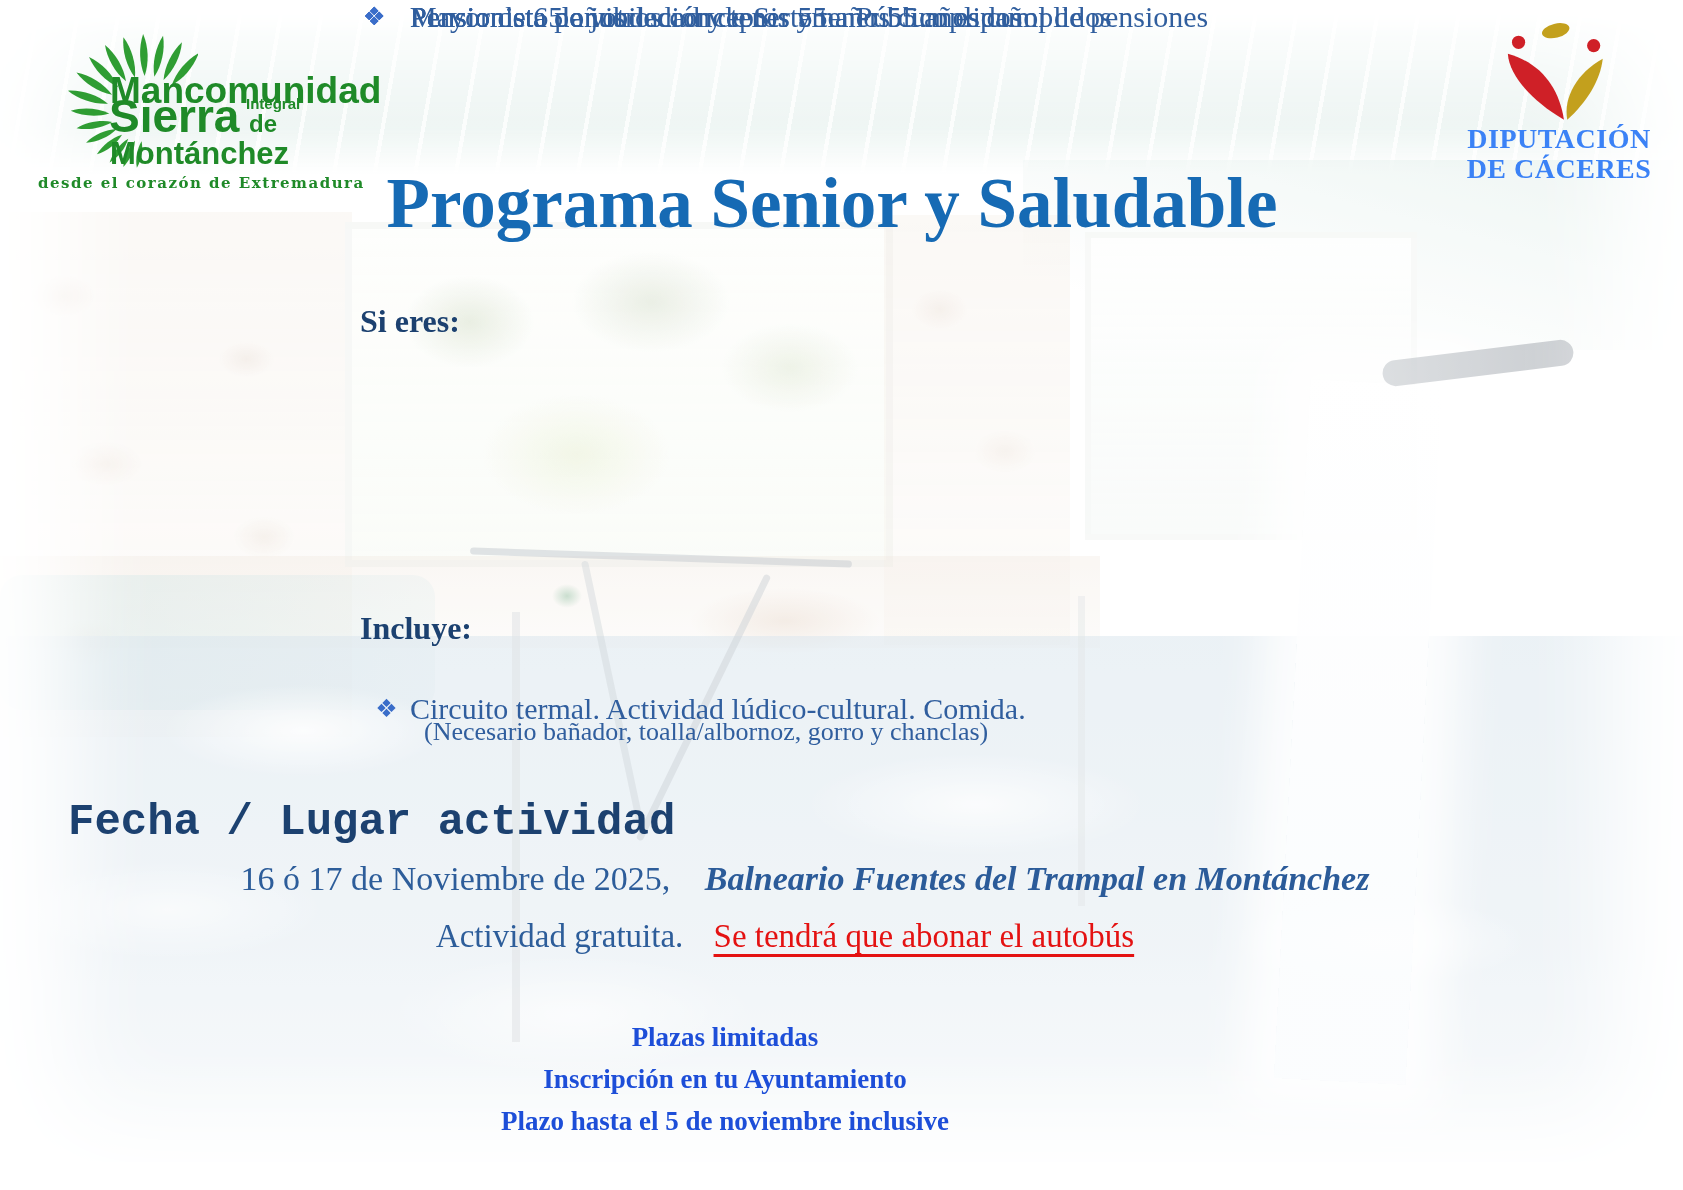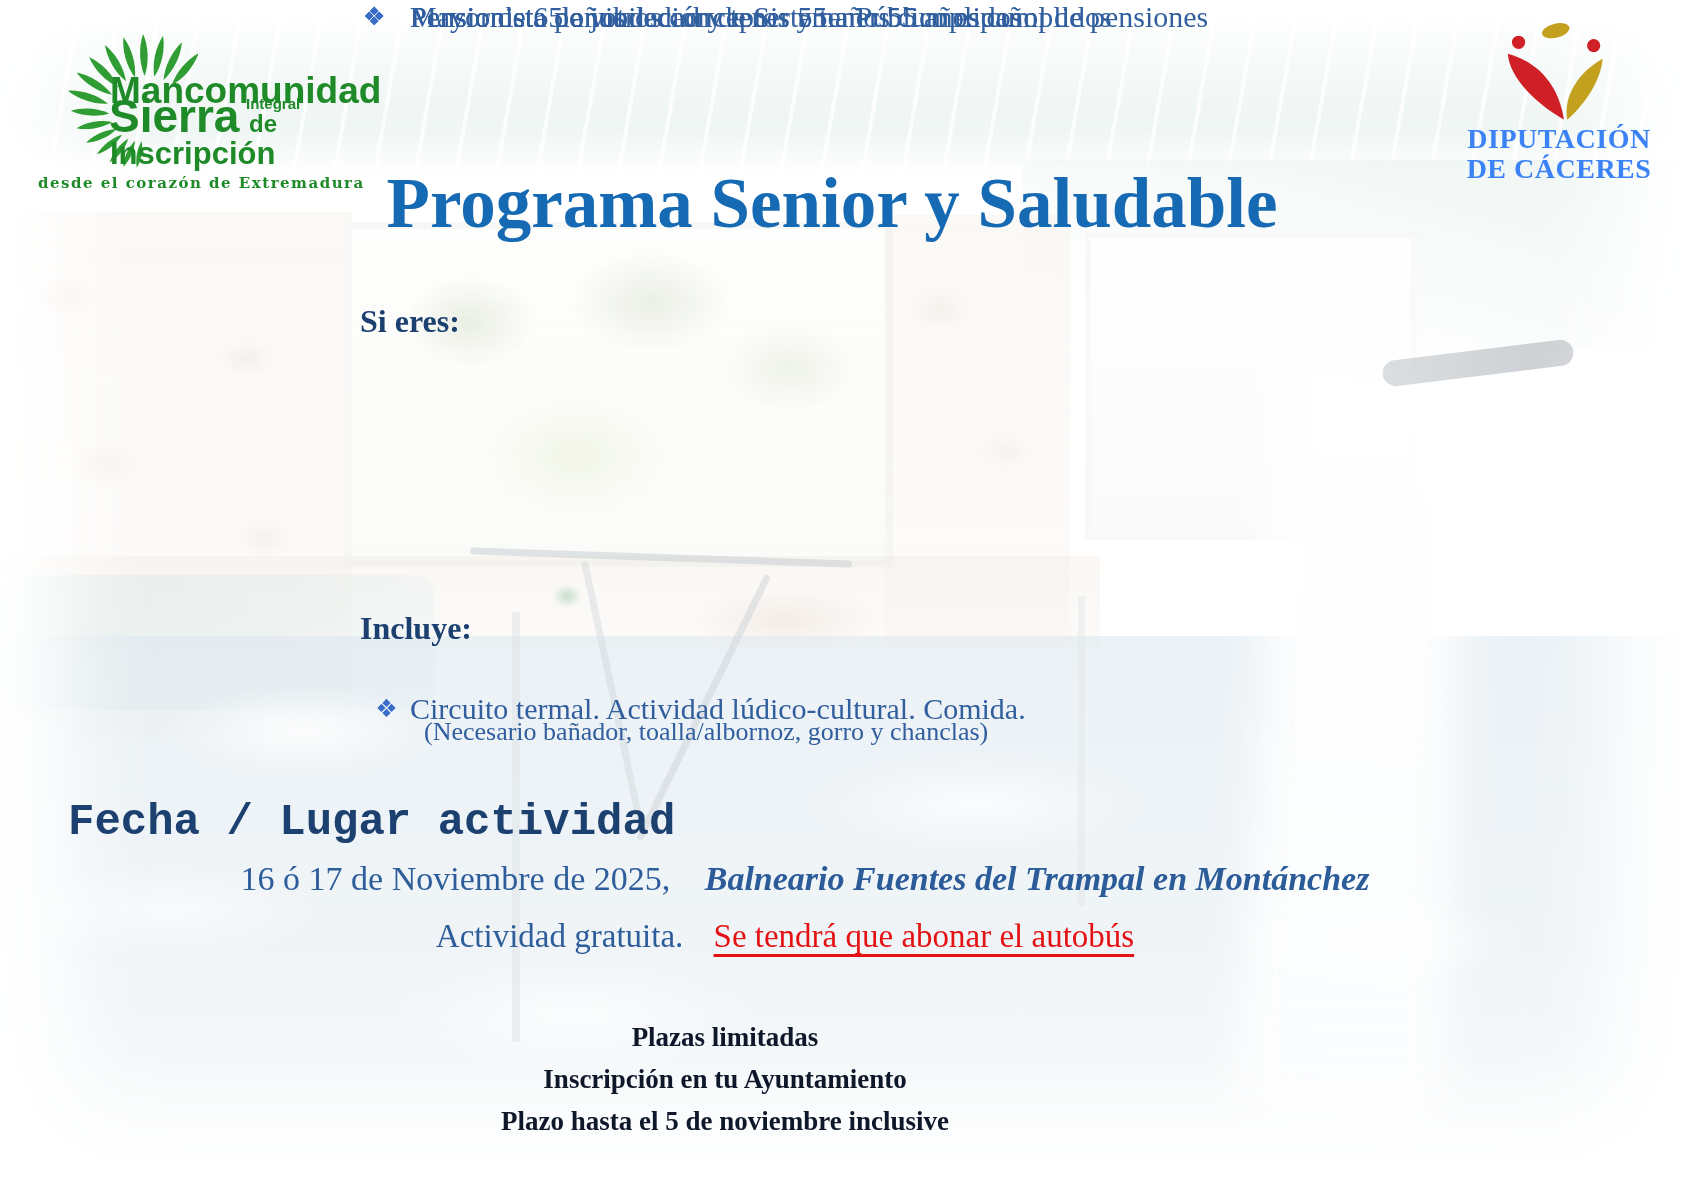--- a/index.html
+++ b/index.html
@@ -132,21 +132,21 @@
   .si-item:nth-of-type(4){top:509px;}
   .inc-item{top:692px;text-align:center;}
   .inc-note{left:424px;top:717px;font-size:26px;color:#305e9e;}
   
   .date-line{left:805px;top:860px;transform:translateX(-50%);font-size:34px;color:#2d5d9a;}
   .date-emph{font-weight:bold;font-style:italic;color:#2b5b99;margin-left:26px;}
   .free-line{left:785px;top:918px;transform:translateX(-50%);font-size:33px;color:#2d5d9a;}
   .free-alert{color:#e41212;text-decoration:underline;text-decoration-thickness:3px;
     text-underline-offset:7px;margin-left:22px;}
   
-  .footer-line{left:725px;transform:translateX(-50%);font-size:27px;font-weight:bold;color:#0f172a;}
+  .footer-line{left:725px;transform:translateX(-50%);font-size:27px;font-weight:bold;color:#1d4ed8;}
   .fl1{top:1022px;}
   .fl2{top:1064px;}
   .fl3{top:1106px;}
 </style>
 </head>
 <body>
 
 <div class="poster">
 
   <div class="bg">
@@ -195,21 +195,21 @@
           <use href="#leaf" transform="rotate(-128) scale(0.76)"></use>
           <use href="#leaf" transform="rotate(-142) scale(0.72)"></use>
           <use href="#leaf" transform="rotate(-156) scale(0.68)"></use>
           <use href="#leaf" transform="rotate(-170) scale(0.64)"></use>
         </g>
       </svg>
       <span class="ml-line1">Mancomunidad</span>
       <span class="ml-integral">Integral</span>
       <span class="ml-line2">Sierra</span>
       <span class="ml-de">de</span>
-      <span class="ml-line3">Inscripción</span>
+      <span class="ml-line3">Montánchez</span>
       <span class="ml-tagline">desde el corazón de Extremadura</span>
     </div>
 
     <div class="abs logo-right">
       <svg width="152" height="104" viewBox="0 0 152 126">
         <ellipse cx="72" cy="13" rx="17" ry="8.5" fill="#c3a01d" transform="rotate(-14 72 13)"></ellipse>
         <circle cx="27" cy="27" r="8" fill="#cf2027"></circle>
         <circle cx="118" cy="31" r="8" fill="#cf2027"></circle>
         <path d="M14,41 C54,52 76,82 82,121 C43,98 16,68 14,41 Z" fill="#cf2027"></path>
         <path d="M129,47 C126,74 109,100 86,121 C81,94 98,64 129,47 Z" fill="#c3a01d"></path>

